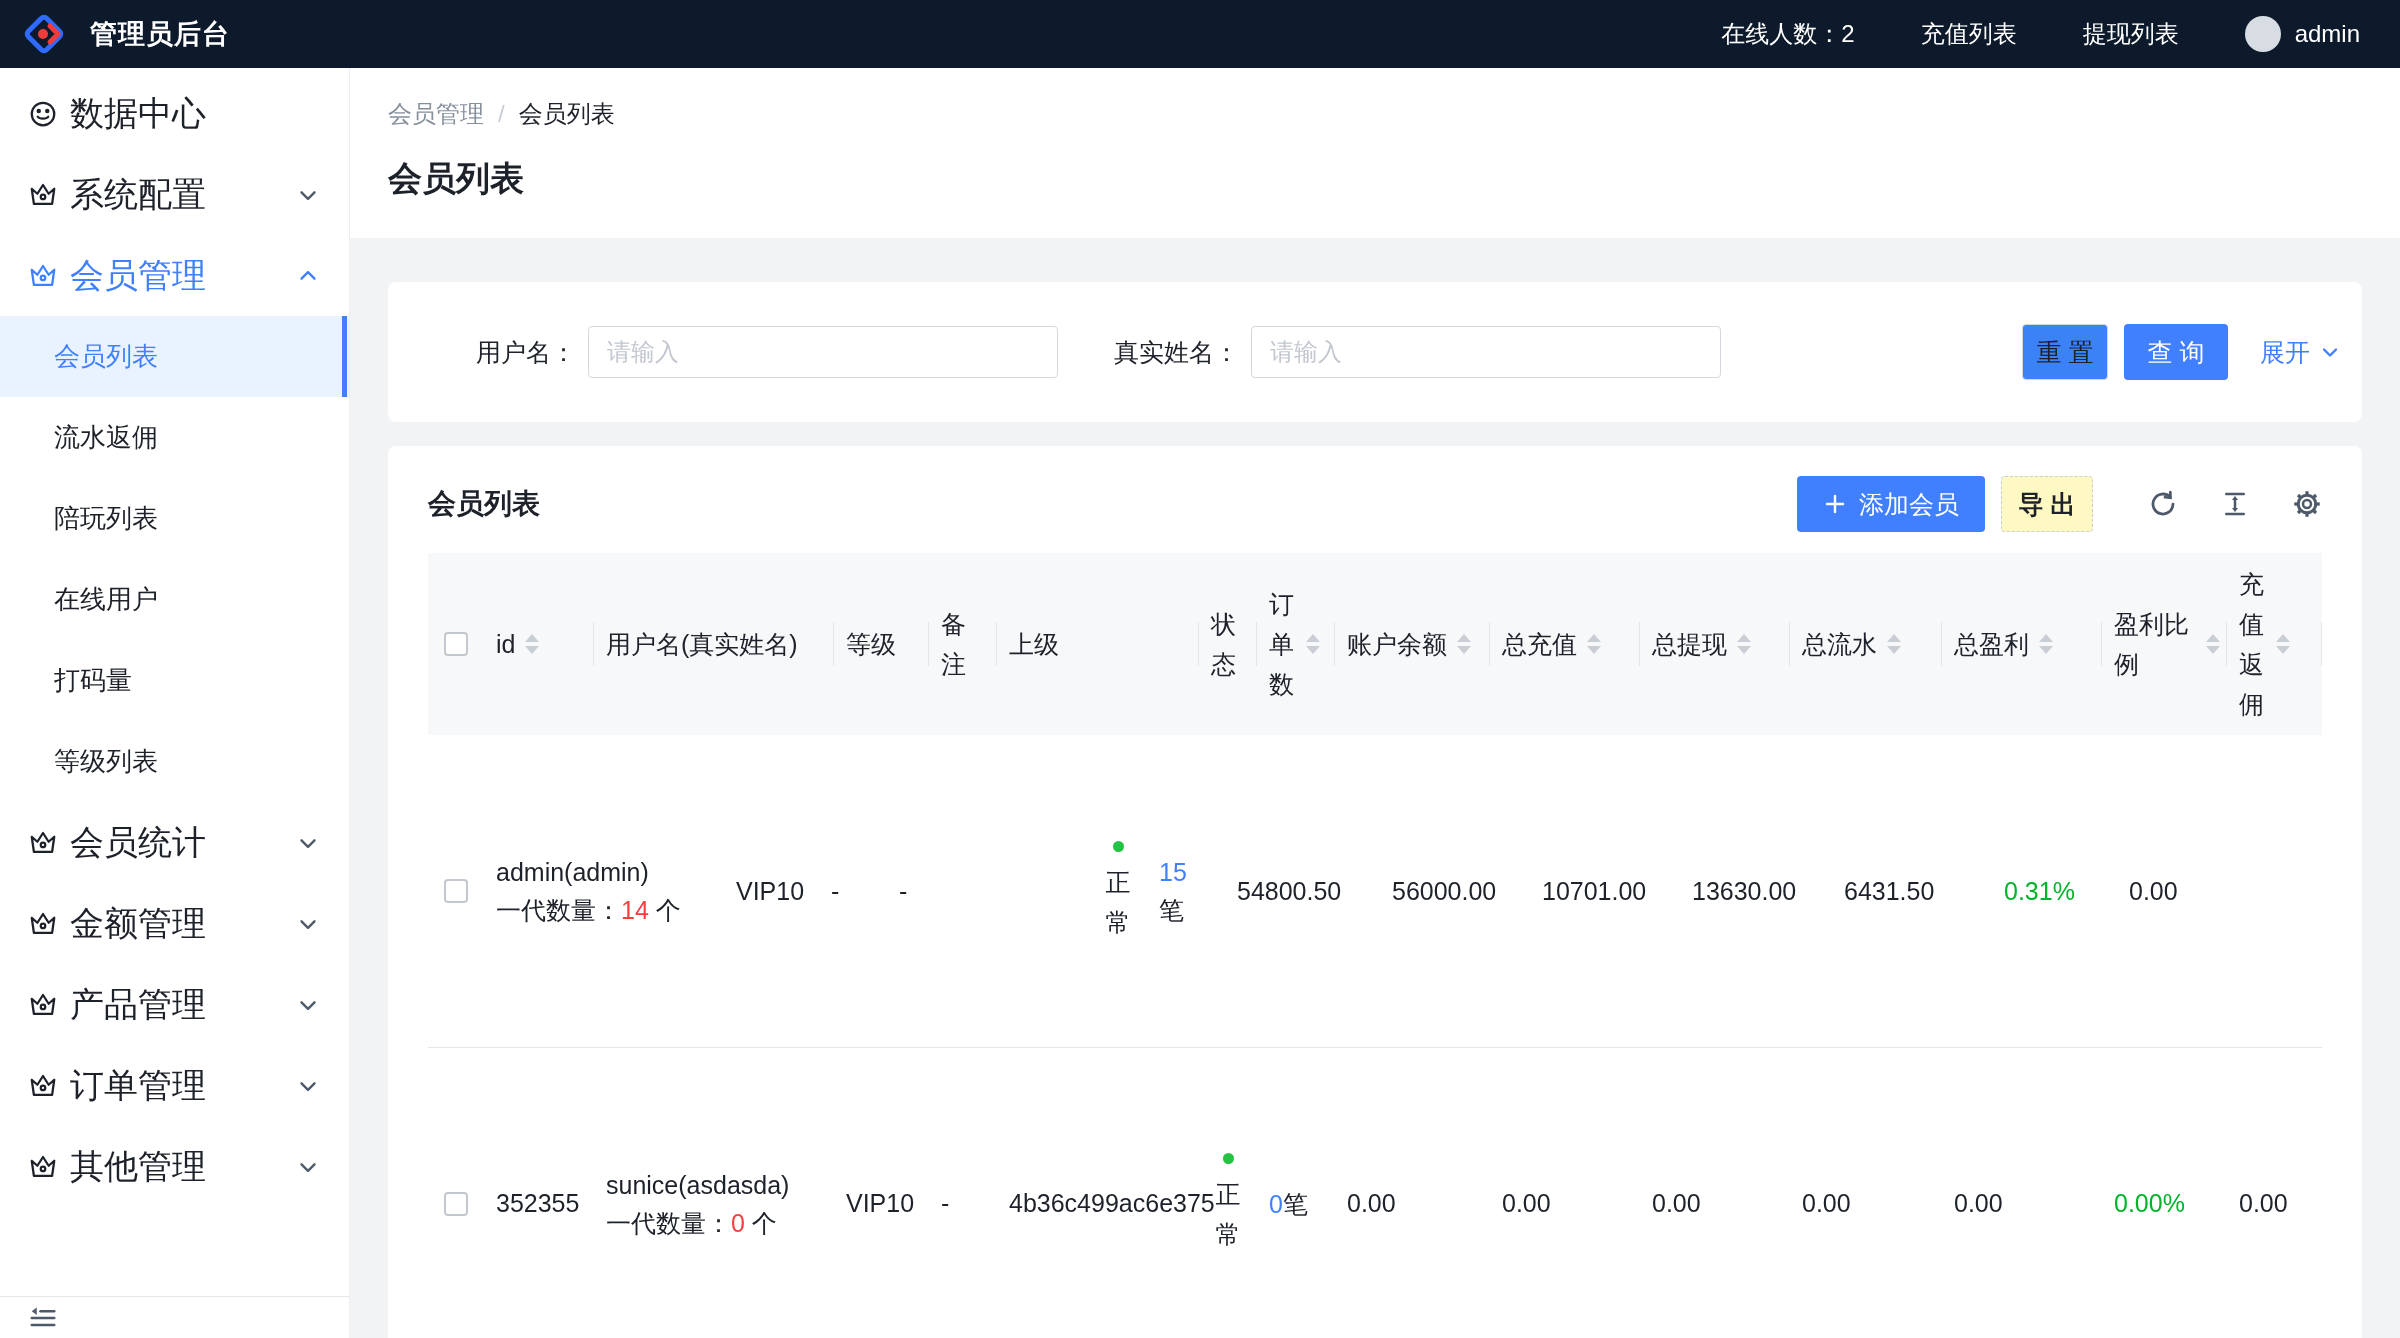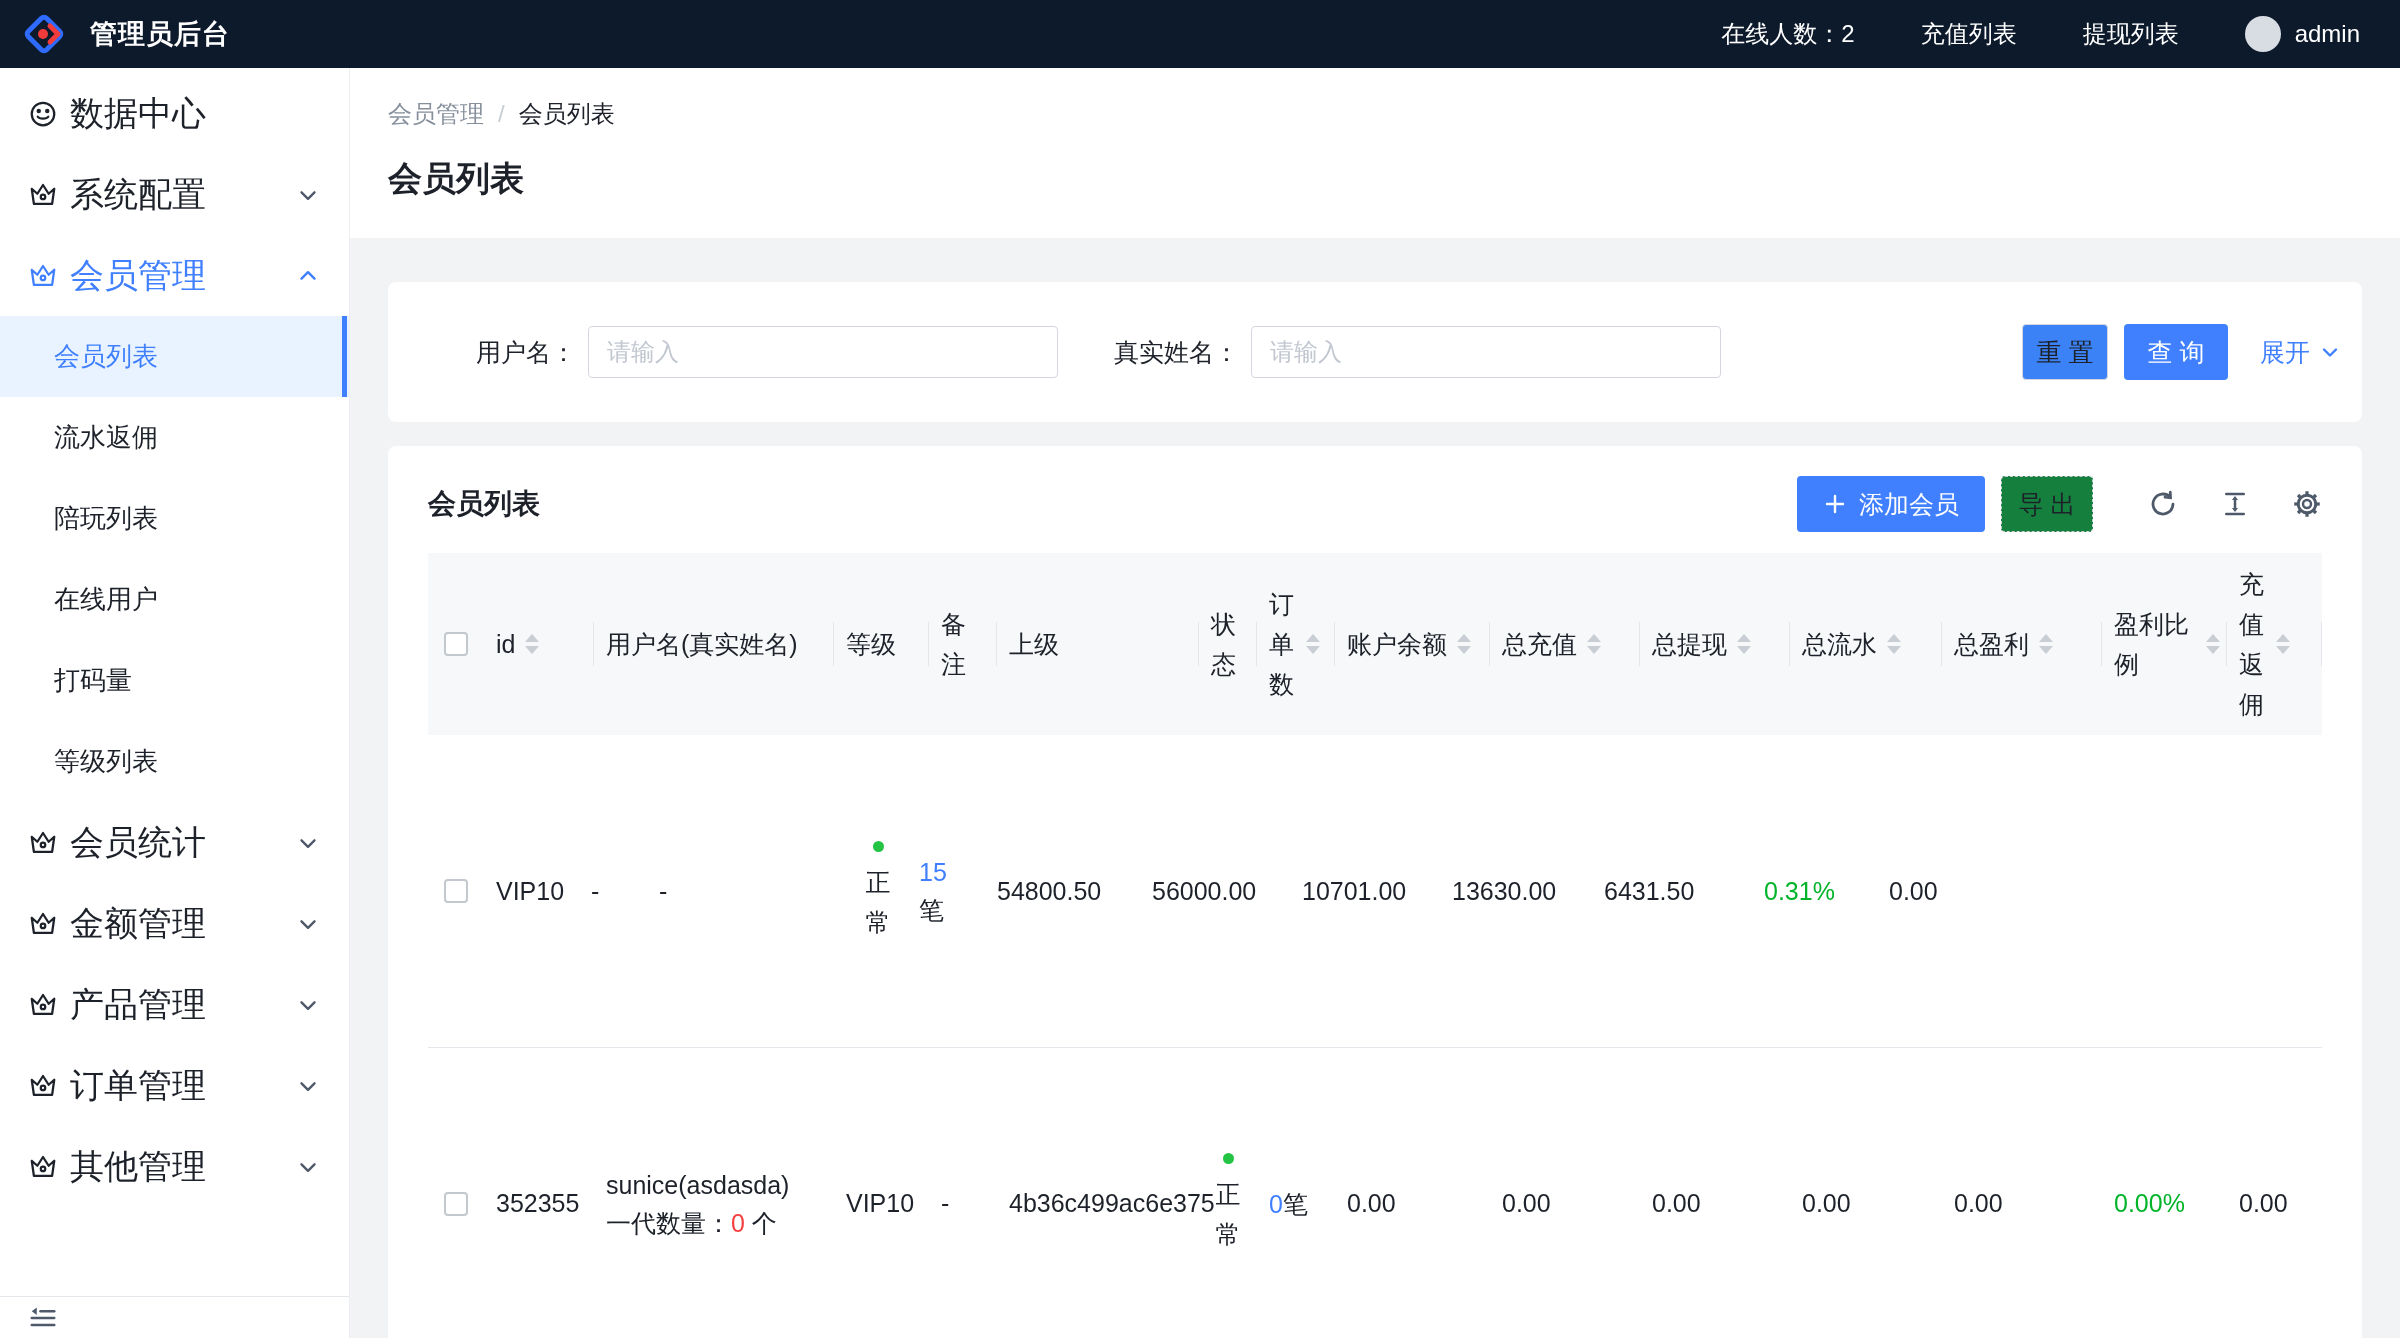--- a/index.html
+++ b/index.html
@@ -61,21 +61,21 @@
   .btn-query { width:104px; background:#4080ff; color:#ffffff; margin-left:16px; border:none; }
   .expand-link { margin-left:32px; color:#4080ff; font-size:25px; display:flex; align-items:center; gap:8px; cursor:pointer; }
   .expand-link .chev { width:24px; height:24px; }
 
   
   .table-card { padding:30px 40px 0 40px; min-height:900px; }
   .tc-head { display:flex; align-items:center; height:56px; margin-bottom:21px; }
   .tc-title { font-size:28px; font-weight:600; color:#1d2129; }
   .tc-tools { margin-left:auto; display:flex; align-items:center; }
   .btn-add { min-width:185px; padding:0 26px; background:#4080ff; color:#ffffff; border:none; gap:12px; }
-  .btn-export { width:92px; margin-left:16px; background:#15803d; border:1px dashed #c9cdd4; color:#1d2129; }
+  .btn-export { width:92px; margin-left:16px; background:#fef9c3; border:1px dashed #c9cdd4; color:#1d2129;font-weight:bold; }
   .tool-ics { display:flex; align-items:center; gap:42px; margin-left:55px; color:#4e5969; }
   .tool-ic { width:30px; height:30px; cursor:pointer; }
 
   
   .tbl { width:1894px; font-size:25px; }
   .thead { display:flex; background:#f7f8fa; min-height:182px; }
   .hcell { display:flex; align-items:center; padding-left:12px; position:relative; font-weight:500; color:#1d2129; flex:0 0 auto; }
   .hcell.div::after { content:""; position:absolute; right:0; top:50%; transform:translateY(-50%);
     width:1px; height:44px; background:#e5e6eb; }
   .vtext { width:27px; word-break:break-all; line-height:40px; }
@@ -390,20 +390,24 @@
                 <span class="car-up"></span>
                 <span class="car-dn"></span>
               </span>
           </div>
         </div>
 
         <div class="trow">
           <div class="tcell c0">
               <span class="chk"></span>
             </div>
+          <div class="tcell c2 user-cell">
+            <span>admin(admin)</span>
+            <span><span>一代数量：</span><span class="red">14</span><span> 个</span></span>
+          </div>
           <div class="tcell c3">VIP10</div>
           <div class="tcell c4">-</div>
           <div class="tcell c5">-</div>
           <div class="tcell c6 status-cell">
             <span class="dot"></span>
             <span class="status-txt">正常</span>
           </div>
           <div class="tcell c7">
             <span class="orders-inner"><span class="blue">15</span><span>笔</span></span>
           </div>

